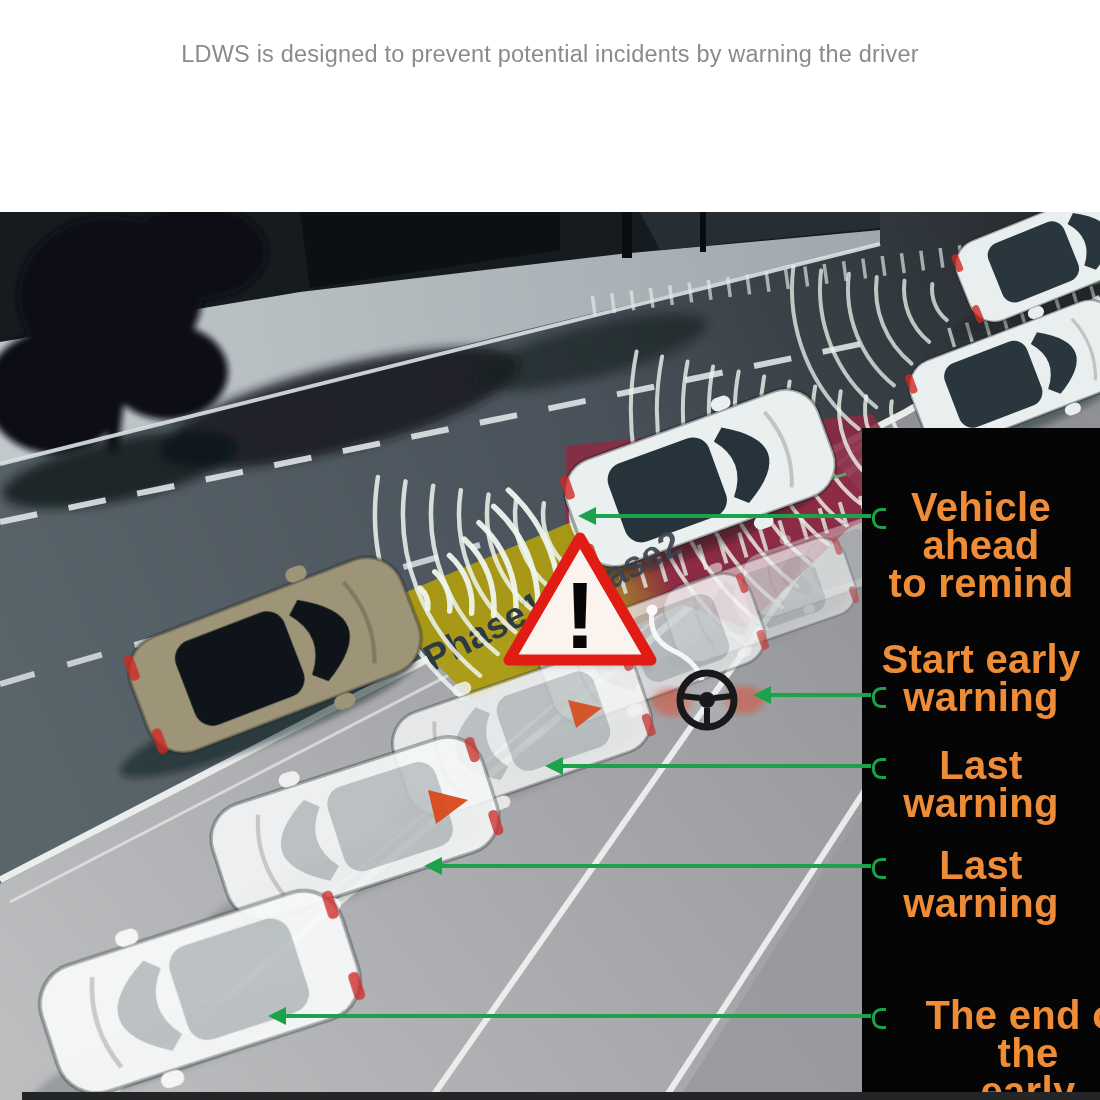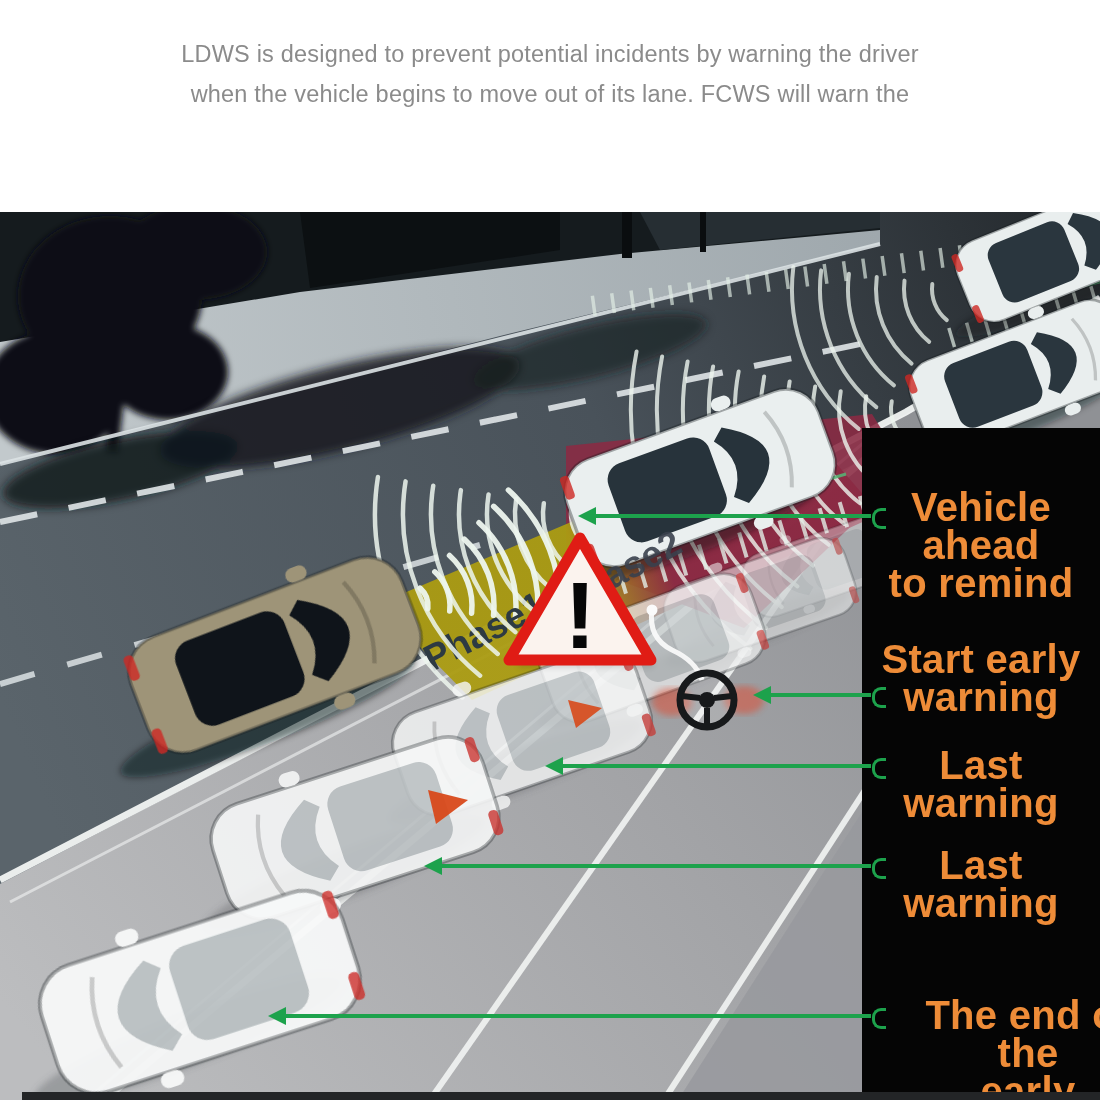--- a/index.html
+++ b/index.html
@@ -32,21 +32,20 @@
   
   .bottom-bar{position:absolute;left:22px;right:0;top:1092px;height:8px;background:#232527;}
 </style>
 </head>
 <body>
 
 <div class="stage">
 
   <div class="caption">
     <div>LDWS is designed to prevent potential incidents by warning the driver</div>
-    <div>when the vehicle begins to move out of its lane. FCWS will warn the</div>
   </div>
 
   <svg class="scene" width="1100" height="888" viewBox="0 212 1100 888">
     <defs>
       <linearGradient id="gDark" gradientUnits="userSpaceOnUse" x1="0" y1="700" x2="1100" y2="230">
         <stop offset="0" stop-color="#5a646b"></stop>
           <stop offset="0.55" stop-color="#49525a"></stop>
         <stop offset="1" stop-color="#23282c"></stop>
       </linearGradient>
       <linearGradient id="gLight" gradientUnits="userSpaceOnUse" x1="80" y1="1100" x2="920" y2="430">

